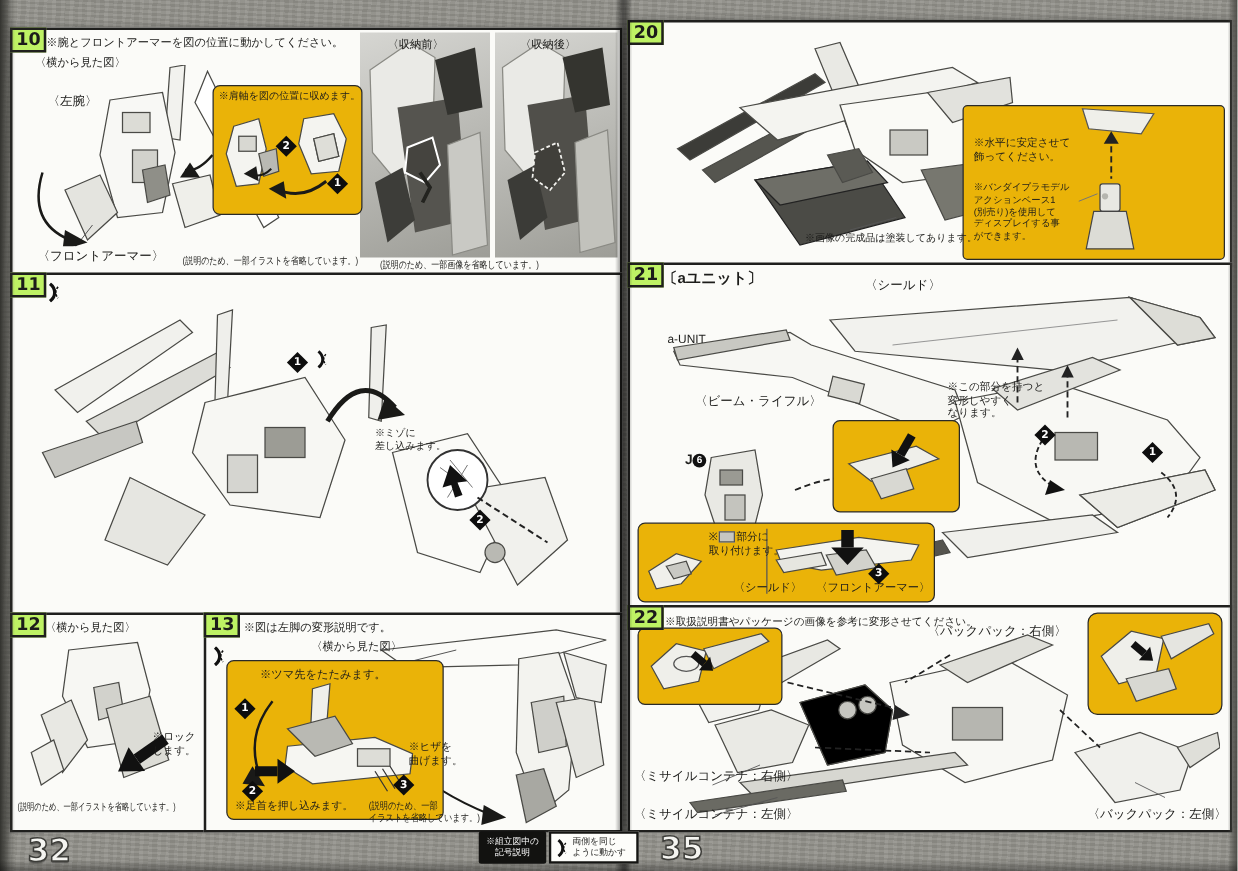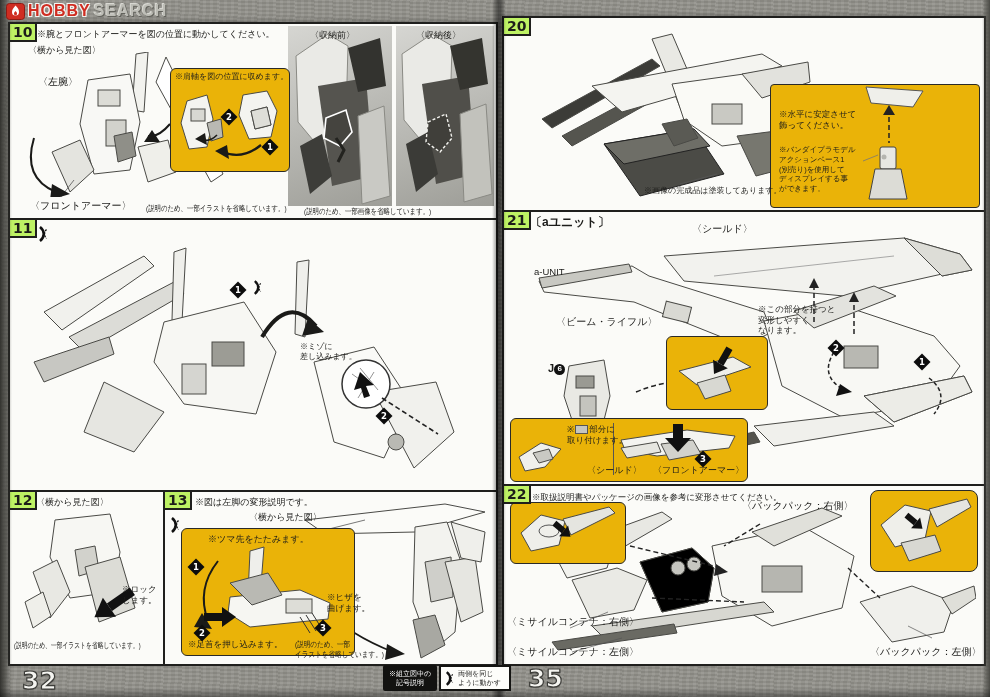--- a/index.html
+++ b/index.html
@@ -39,31 +39,20 @@
 </head>
 <body>
 
 <div id="screen">
 
   <div class="abs" style="left:0;top:0;width:12px;height:697px;background:linear-gradient(90deg,#33332f,rgba(51,51,47,0));z-index:7;"></div>
   <div class="abs" style="left:492px;top:0;width:14px;height:697px;background:linear-gradient(90deg,rgba(0,0,0,0),rgba(0,0,0,.5) 45%,rgba(0,0,0,.45) 60%,rgba(0,0,0,0));z-index:7;"></div>
   <div class="abs" style="left:982px;top:0;width:8px;height:697px;background:linear-gradient(90deg,rgba(0,0,0,0),#4a4a45);z-index:7;"></div>
   <div class="abs" style="left:0;top:688px;width:990px;height:9px;background:linear-gradient(180deg,rgba(0,0,0,0),rgba(0,0,0,.35));z-index:7;"></div>
 
-  <div class="abs" style="left:6px;top:1px;height:20px;display:flex;align-items:center;gap:3px;z-index:9;">
-    <span class="sym" style="position:static;">
-      <svg width="19" height="17" viewBox="0 0 19 17">
-        <rect x="0.5" y="0.5" width="18" height="16" rx="3" fill="#cf2d22" stroke="#8d1b14"></rect>
-        <path d="M9.5 2.5 C11.5 4.5 13 6 13 9 a3.5 3.5 0 0 1 -7 0 C6 6.5 7.5 5 9.5 2.5 Z" fill="#fff"></path>
-        <path d="M9.5 8 c1 1 1.5 1.6 1.5 2.7 a1.5 1.5 0 0 1 -3 0 C8 9.6 8.6 9 9.5 8 Z" fill="#cf2d22"></path>
-      </svg>
-    </span>
-    <span style="font-weight:900;font-size:16px;letter-spacing:1px;color:#cf2d22;text-shadow:1px 1px 0 #f4f4f0,-1px 1px 0 #f4f4f0,1px -1px 0 #f4f4f0,-1px -1px 0 #f4f4f0;">HOBBY</span>
-    <span style="font-weight:900;font-size:16px;letter-spacing:1px;color:#bdbdb6;text-shadow:1px 1px 0 #62625c,-1px -1px 0 #d8d8d2;">SEARCH</span>
-  </div>
 
   <div class="page" id="left-page" style="left:8px;top:22px;width:490px;height:640px;">
 
     <div class="panel" style="left:0;top:0;width:486px;height:196px;">
       <span class="stepno">10</span>
       <span class="lbl n9" style="left:27px;top:5px;">※腕とフロントアーマーを図の位置に動かしてください。</span>
       <span class="lbl n9" style="left:18px;top:21px;">〈横から見た図〉</span>
       <span class="lbl" style="left:28px;top:52px;">〈左腕〉</span>
       <span class="lbl" style="left:20px;top:176px;">〈フロントアーマー〉</span>
       <span class="cap" style="left:136px;top:179px;">(説明のため、一部イラストを省略しています。)</span>

